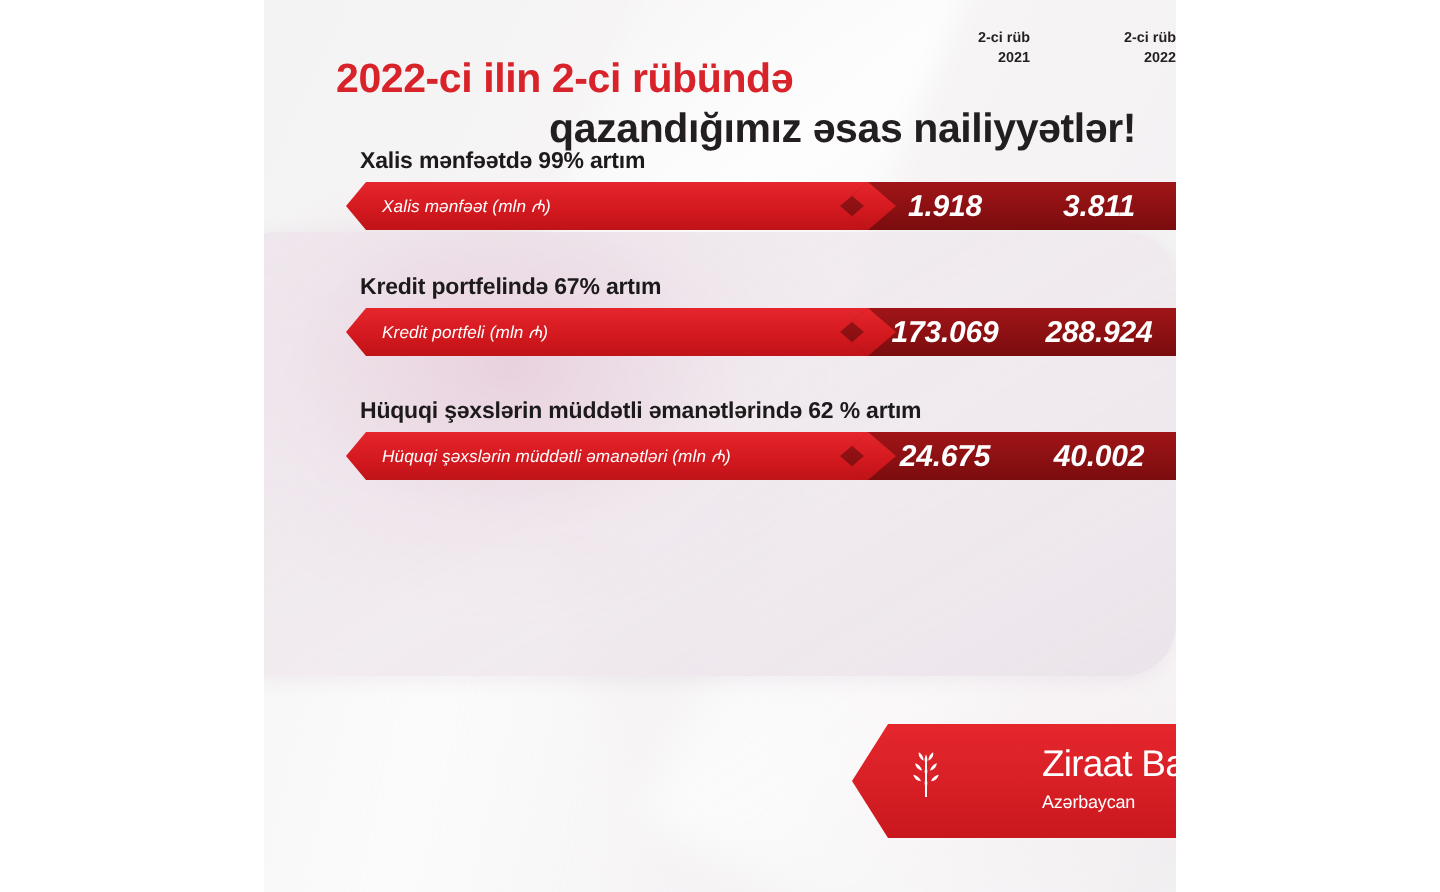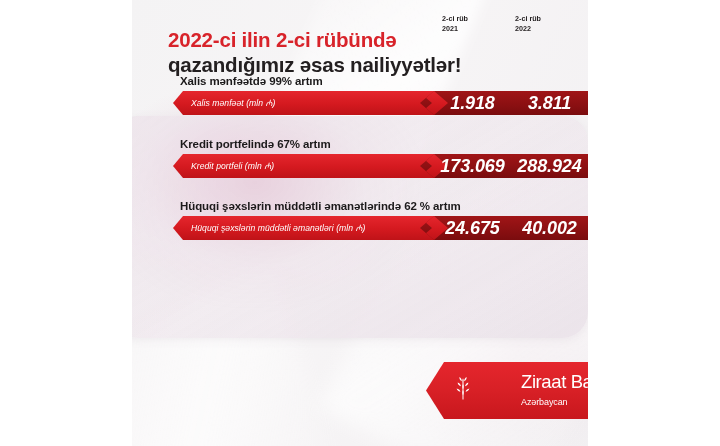--- a/index.html
+++ b/index.html
@@ -61,20 +61,21 @@
     line-height: 1.24;
     white-space: nowrap;
   }
   .headline-line2 {
     font-size: 20.5px;
     font-weight: bold;
     color: #231f20;
     letter-spacing: -0.2px;
     line-height: 1.24;
     white-space: nowrap;
+    text-align: right;
   }
 
   
   .card {
     position: absolute;
     left: -20px;
     top: 116px;
     width: 476px;
     height: 222px;
     border-radius: 26px;
@@ -89,21 +90,21 @@
   .col-heads {
     position: absolute;
     top: 14px;
     right: 0px;
     width: 146px;
     display: flex;
     z-index: 6;
   }
   .col-head {
     flex: 1;
-    text-align: left;
+    text-align: right;
     font-size: 7.2px;
     font-weight: bold;
     color: #231f20;
     line-height: 1.32;
   }
   .col-head .yr { display: block; }
 
   
   .rows {
     position: absolute;
@@ -169,21 +170,21 @@
     left: -2px;
     top: 0;
     width: 30px;
     height: 100%;
     background: linear-gradient(180deg, #e5262d 0%, #d4191f 55%, #bf1318 100%);
     clip-path: polygon(0 0, 16px 0, 30px 50%, 16px 100%, 0 100%, 14px 50%);
   }
   .bar-value {
     flex: 1;
     text-align: center;
-    font-size: 18px;
+    font-size: 15px;
     font-weight: bold;
     color: #ffffff;
     letter-spacing: -0.1px;
     position: relative;
     z-index: 2;
   }
   .bar-value.v1 { padding-left: 14px; }
 
   
   .logo-banner {

